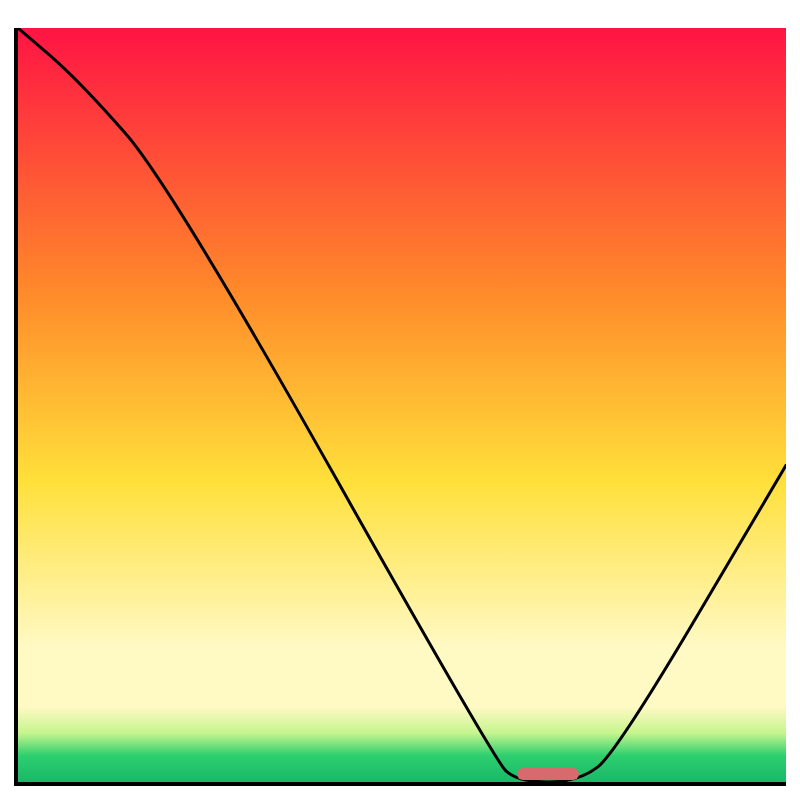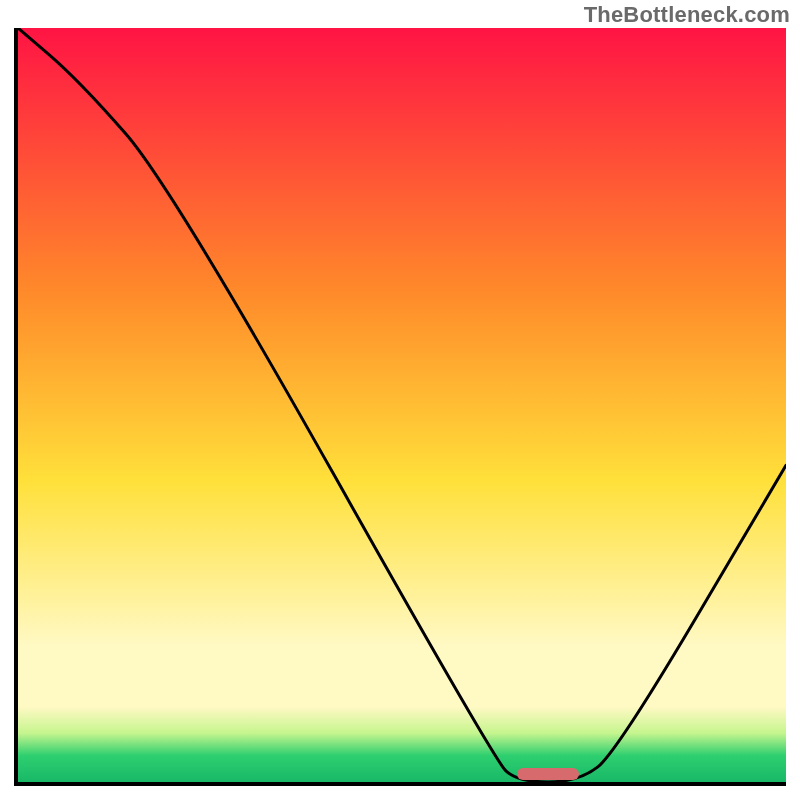--- a/index.html
+++ b/index.html
@@ -48,21 +48,20 @@
     height: 12px;
     border-radius: 6px;
     background: #d66a6d;
     z-index: 3;
   }
 </style>
 </head>
 <body>
 
 <div class="wrap">
-  <div class="watermark">TheBottleneck.com</div>
 
   <div class="plot">
     <svg class="gradient" viewBox="0 0 100 100" preserveAspectRatio="none">
       <defs>
         <linearGradient id="bg" x1="0" y1="0" x2="0" y2="1">
             <stop offset="0.00%" stop-color="#ff1444"></stop>
             <stop offset="35.00%" stop-color="#ff8a2a"></stop>
             <stop offset="60.00%" stop-color="#ffe03a"></stop>
             <stop offset="82.00%" stop-color="#fff9c4"></stop>
             <stop offset="90.00%" stop-color="#fff9c4"></stop>

